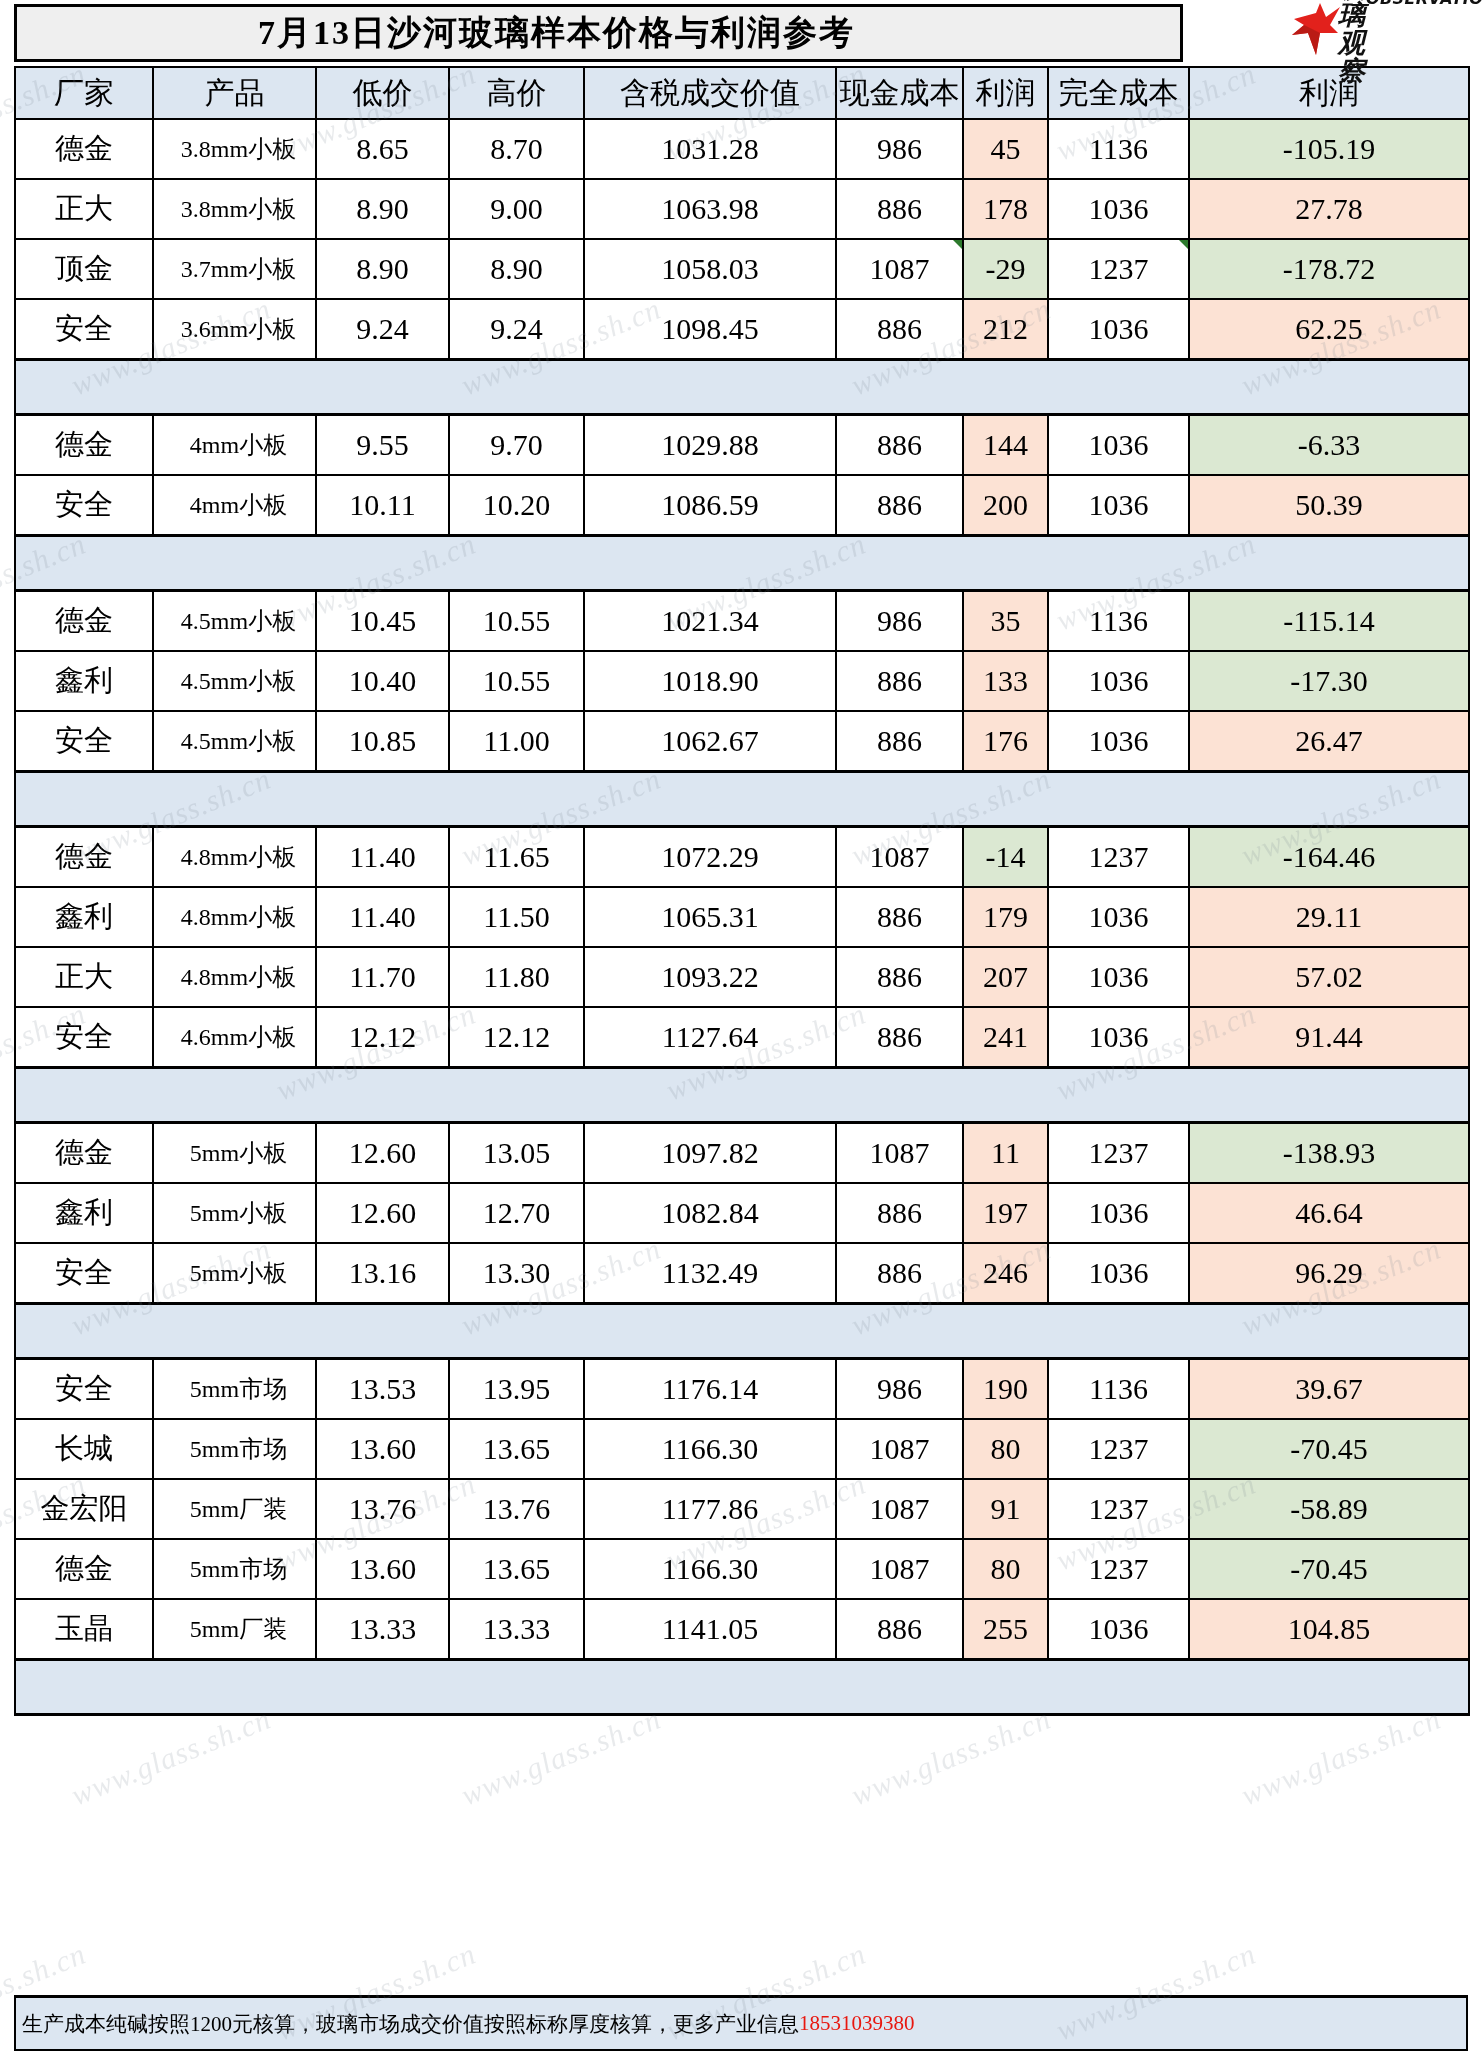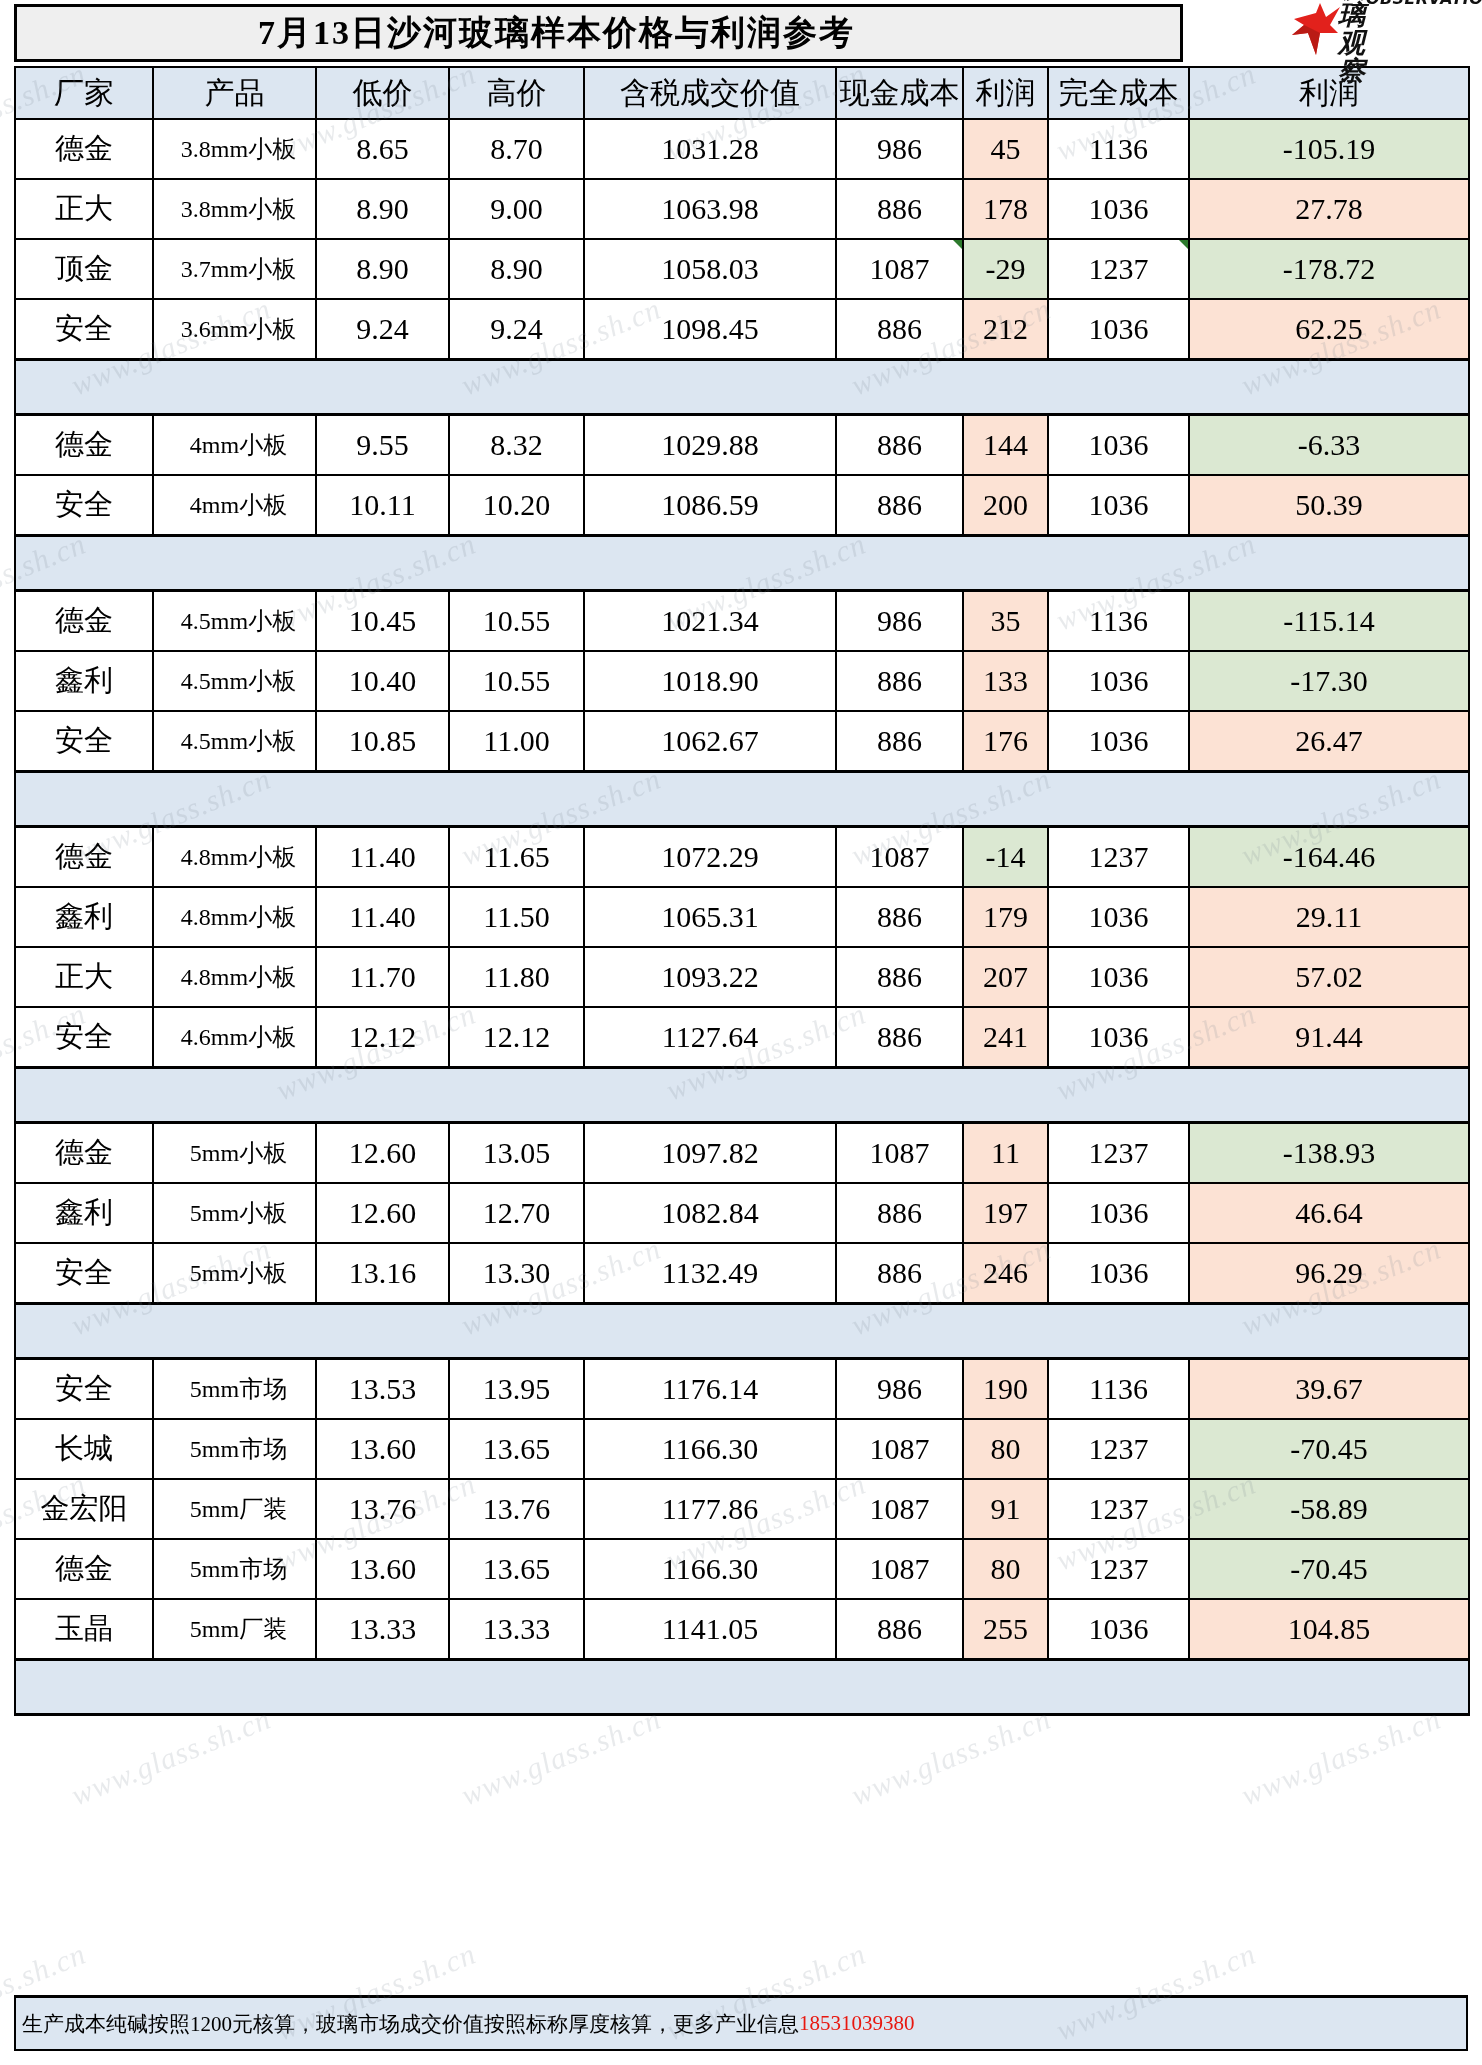--- a/index.html
+++ b/index.html
@@ -301,21 +301,21 @@
           <td class="">1036</td>
           <td class="pink">62.25</td>
         </tr>
         <tr class="spacer">
           <td colspan="9"></td>
         </tr>
         <tr class="data">
           <td class="c-maker">德金</td>
           <td class="c-prod">4mm小板</td>
           <td class="">9.55</td>
-          <td class="">8.32</td>
+          <td class="">9.70</td>
           <td class="">1029.88</td>
           <td class="">886</td>
           <td class="pink">144</td>
           <td class="">1036</td>
           <td class="green">-6.33</td>
         </tr>
         <tr class="data">
           <td class="c-maker">安全</td>
           <td class="c-prod">4mm小板</td>
           <td class="">10.11</td>

